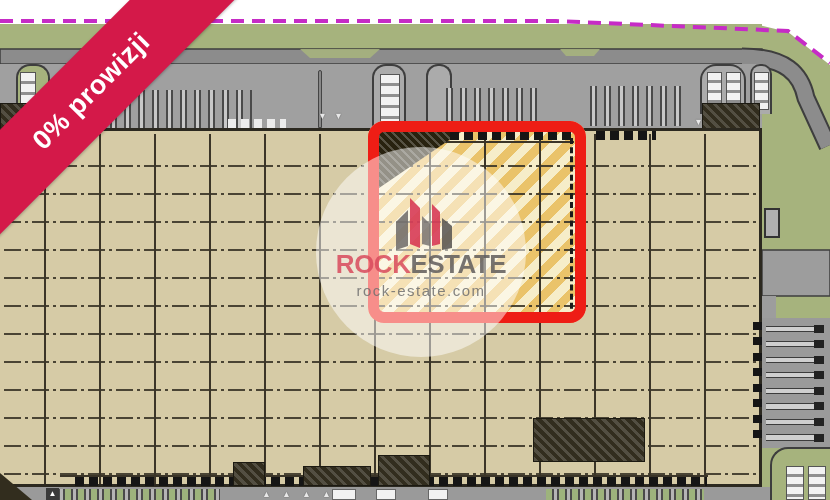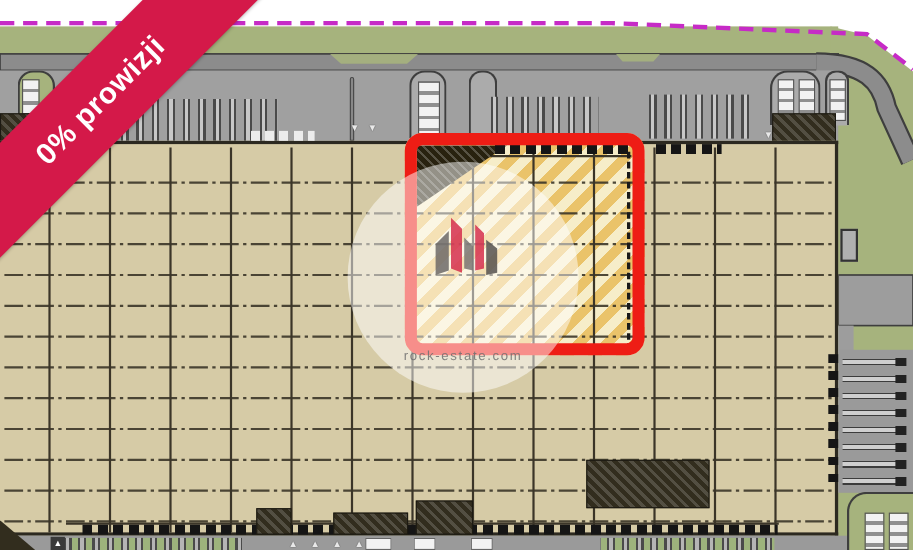--- a/index.html
+++ b/index.html
@@ -67,21 +67,21 @@
   .dock-col{left:753px;top:322px;width:9px;height:122px;
     background:repeating-linear-gradient(180deg,#151515 0 8px,transparent 8px 15.5px);}
   .parking-island-br{left:770px;top:447px;width:60px;height:53px;background:var(--grass);border-radius:18px 0 0 0;border:2px solid #3e3e3e;border-right:none;border-bottom:none;}
 
   
   .watermark-circle{left:316px;top:147px;width:210px;height:210px;border-radius:50%;
     background:rgba(255,255,255,.5);}
   .brand-line{left:316px;top:250px;width:210px;text-align:center;font-weight:800;font-size:26px;letter-spacing:-.5px;line-height:28px;}
   .brand-primary{color:rgba(216,74,92,.85);}
   .brand-secondary{color:rgba(95,92,92,.85);}
-  .brand-domain{left:316px;top:282px;width:210px;text-align:center;font-size:12px;letter-spacing:1.5px;color:rgba(110,110,110,.85);margin-top:34px;}
+  .brand-domain{left:316px;top:282px;width:210px;text-align:center;font-size:15px;letter-spacing:1.5px;color:rgba(110,110,110,.85);}
 
   
   .promo-ribbon{left:-99px;top:54px;width:380px;height:74px;background:var(--ribbon-red);
     transform:rotate(-45deg);display:flex;align-items:center;justify-content:center;
     box-shadow:0 1px 3px rgba(0,0,0,.25);}
   .promo-ribbon span{color:#fff;font-size:27px;font-weight:bold;letter-spacing:.5px;}
 </style>
 </head>
 <body>
 
@@ -177,19 +177,22 @@
   </div>
 
   <div class="abs watermark-circle"></div>
   <svg class="abs" width="70" height="60" viewBox="0 0 70 60" style="left:388px;top:194px;opacity:.85;">
     <polygon points="8,28 20,16 20,52 8,56" fill="#6e6a68"></polygon>
     <polygon points="22,4 32,14 32,54 22,50" fill="#d6304e"></polygon>
     <polygon points="34,22 42,30 42,52 34,50" fill="#7a7674"></polygon>
     <polygon points="44,10 52,18 52,50 44,52" fill="#d6304e"></polygon>
     <polygon points="54,24 64,32 64,54 54,56" fill="#56524f"></polygon>
   </svg>
+  <div class="abs brand-line">
+    <span class="brand-primary">ROCK</span><span class="brand-secondary">ESTATE</span>
+  </div>
   <div class="abs brand-domain">rock-estate.com</div>
 
   <div class="abs promo-ribbon">
     <span>0% prowizji</span>
   </div>
 
 </div>
 
 </body></html>

